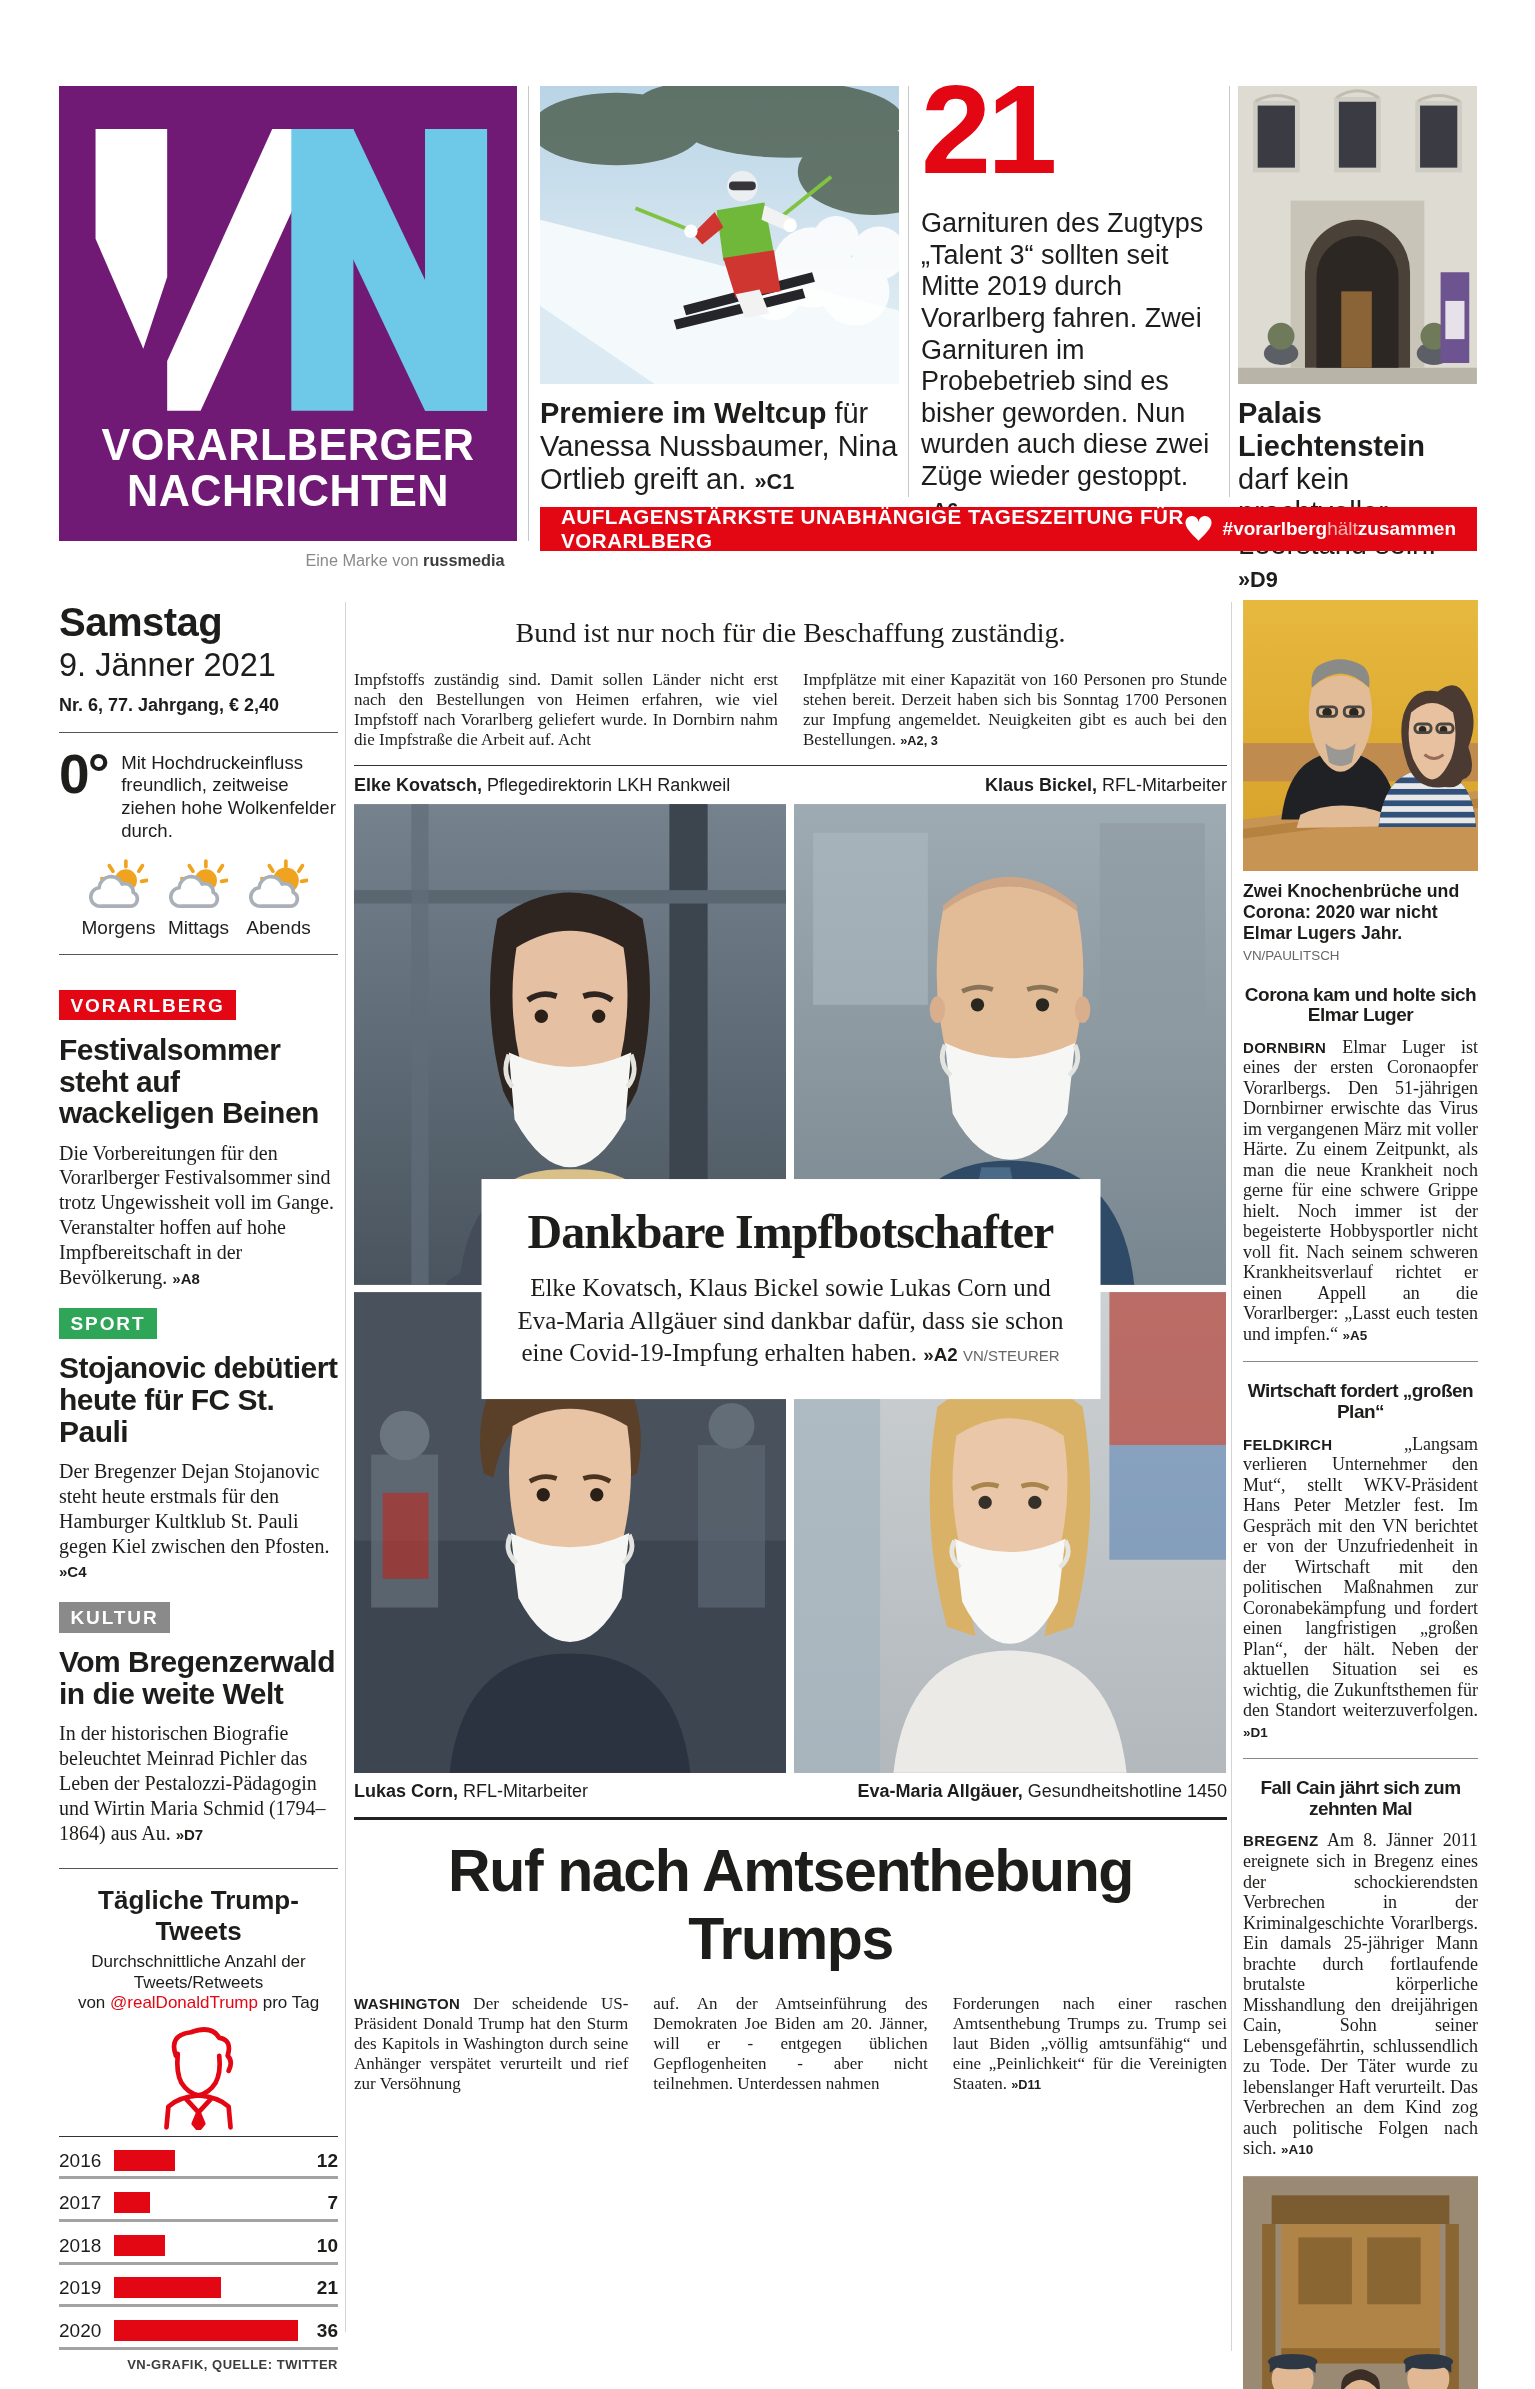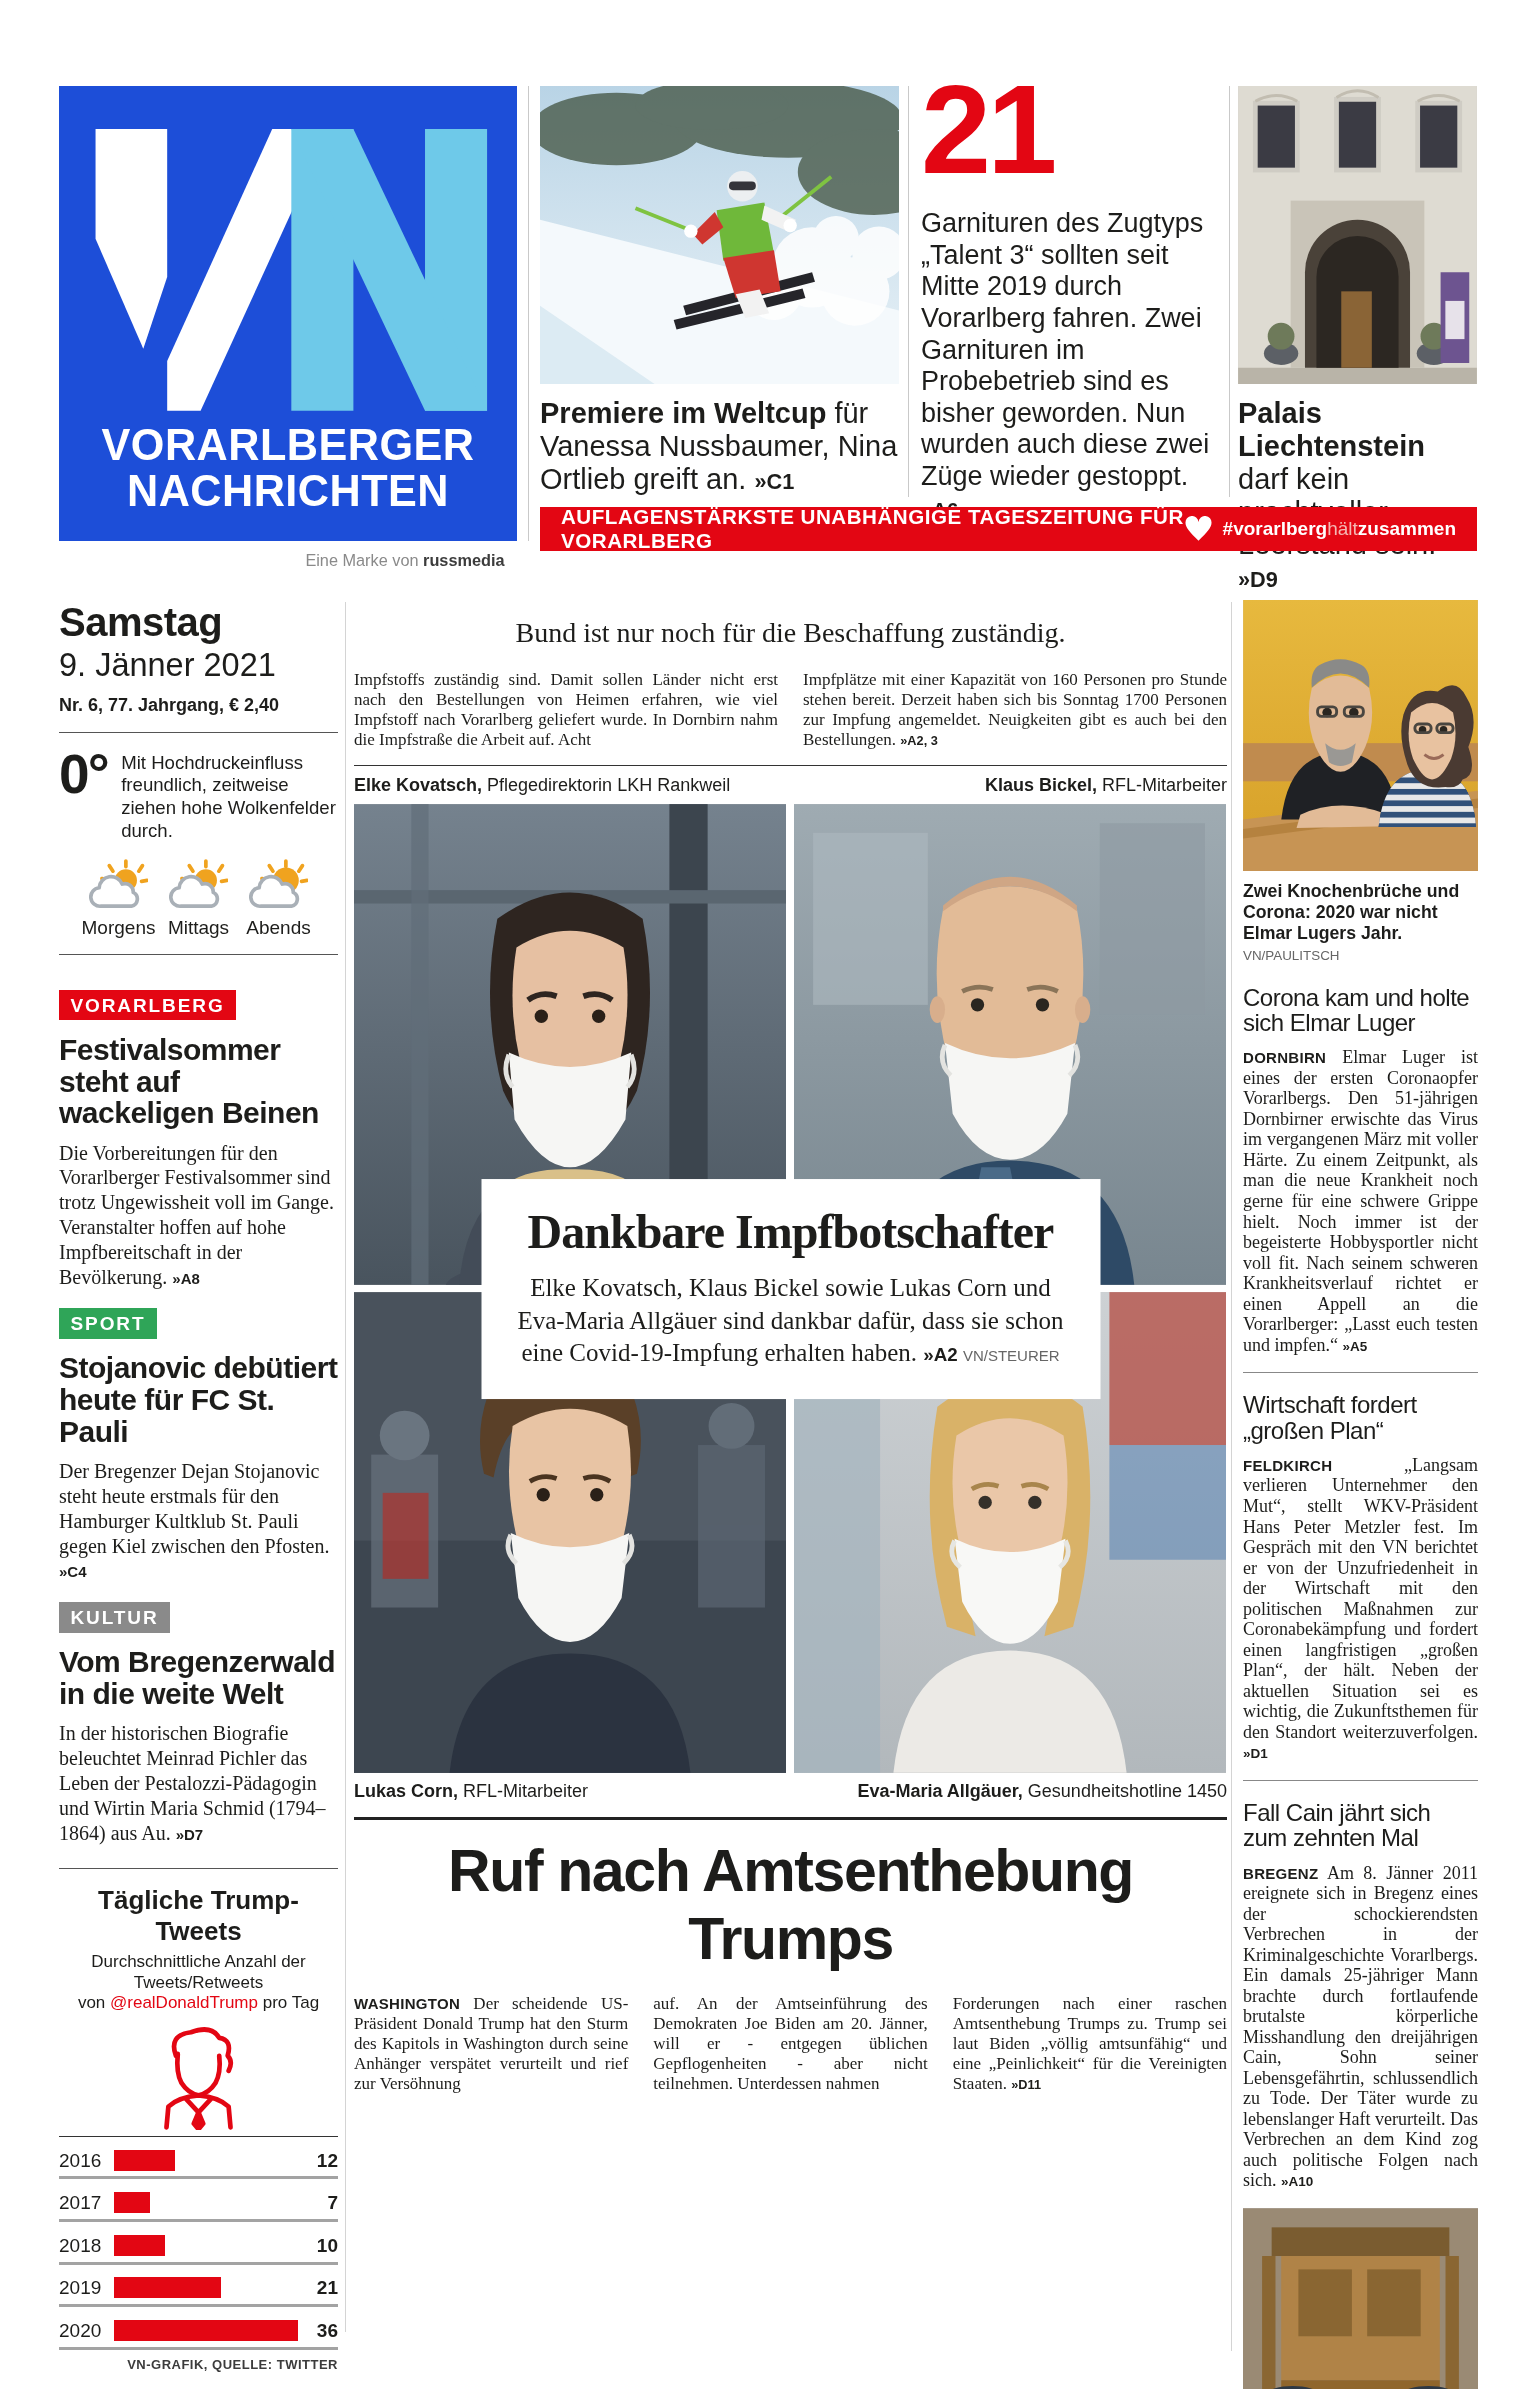--- a/index.html
+++ b/index.html
@@ -2,21 +2,21 @@
 <html><head>
 <meta charset="utf-8">
 <style>
   * { margin:0; padding:0; box-sizing:border-box; }
   body { background:#777; font-family:"Liberation Sans", sans-serif; }
   .page { position:relative; width:1535px; height:2390px; background:#fff; margin:0 auto; overflow:hidden; color:#1d1d1b; }
   .vline { position:absolute; width:1px; background:#c9c9c9; }
   .serif { font-family:"Liberation Serif", serif; }
 
   
-  .masthead { position:absolute; left:59px; top:86px; width:458px; height:455px; background:#1d4ed8; }
+  .masthead { position:absolute; left:59px; top:86px; width:458px; height:455px; background:#701a75; }
   .vn-mark { position:absolute; left:27px; top:38px; width:403px; height:287px; }
   .mast-name { position:absolute; left:0; bottom:27px; width:100%; text-align:center;
                color:#fff; font-weight:bold; font-size:45px; line-height:1.02; letter-spacing:0.5px; transform:scaleX(.96); }
   .brand-note { position:absolute; left:59px; top:551px; width:457px; text-align:right; padding-right:11.5px;
                 font-size:16.3px; color:#8a8a8a; }
   .brand-note b { color:#3c3c3c; }
 
   
   .teaser-ski { position:absolute; left:540px; top:86px; width:359px; }
   .teaser-ski .photo { width:359px; height:298px; }
@@ -90,21 +90,21 @@
   .credit { font-size:.6em; color:#666; font-family:"Liberation Sans",sans-serif;text-align:right; }
   .rule-thick { border:0; border-top:3.8px solid #222; margin:13.4px 0 17px; }
   .bottom-h1 { text-align:center; font-weight:bold; font-size:59px; letter-spacing:-1.4px; }
   .bottom-sub { text-align:center; font-family:"Liberation Serif",serif; font-size:32px; margin-top:15.3px; }
 
   
   .rightcol { position:absolute; left:1243px; top:600px; width:235px; }
   .r-photo { width:235px; height:271px; }
   .r-cap { font-size:17.7px; line-height:1.2; font-weight:bold; margin-top:9.6px; }
   .r-cap .credit { font-weight:normal; font-size:13.4px; }
-  .r-head { font-weight:normal; font-size:24px; line-height:1.07; letter-spacing:-0.5px; margin:19px 0 11.5px; }
+  .r-head { text-align:center; font-weight:bold; font-size:19px; line-height:1.07; letter-spacing:-0.5px; margin:19px 0 11.5px; }
   .r-body { font-family:"Liberation Serif",serif; font-size:18px; line-height:1.14; text-align:justify; }
   .r-rule { border:0; border-top:1px solid #888; margin:17px 0 1.9px; }
   .r-photo2 { width:235px; height:289px; margin-top:17px; }
 </style>
 </head>
 <body>
 
 <div class="page">
 
   <div class="masthead">

